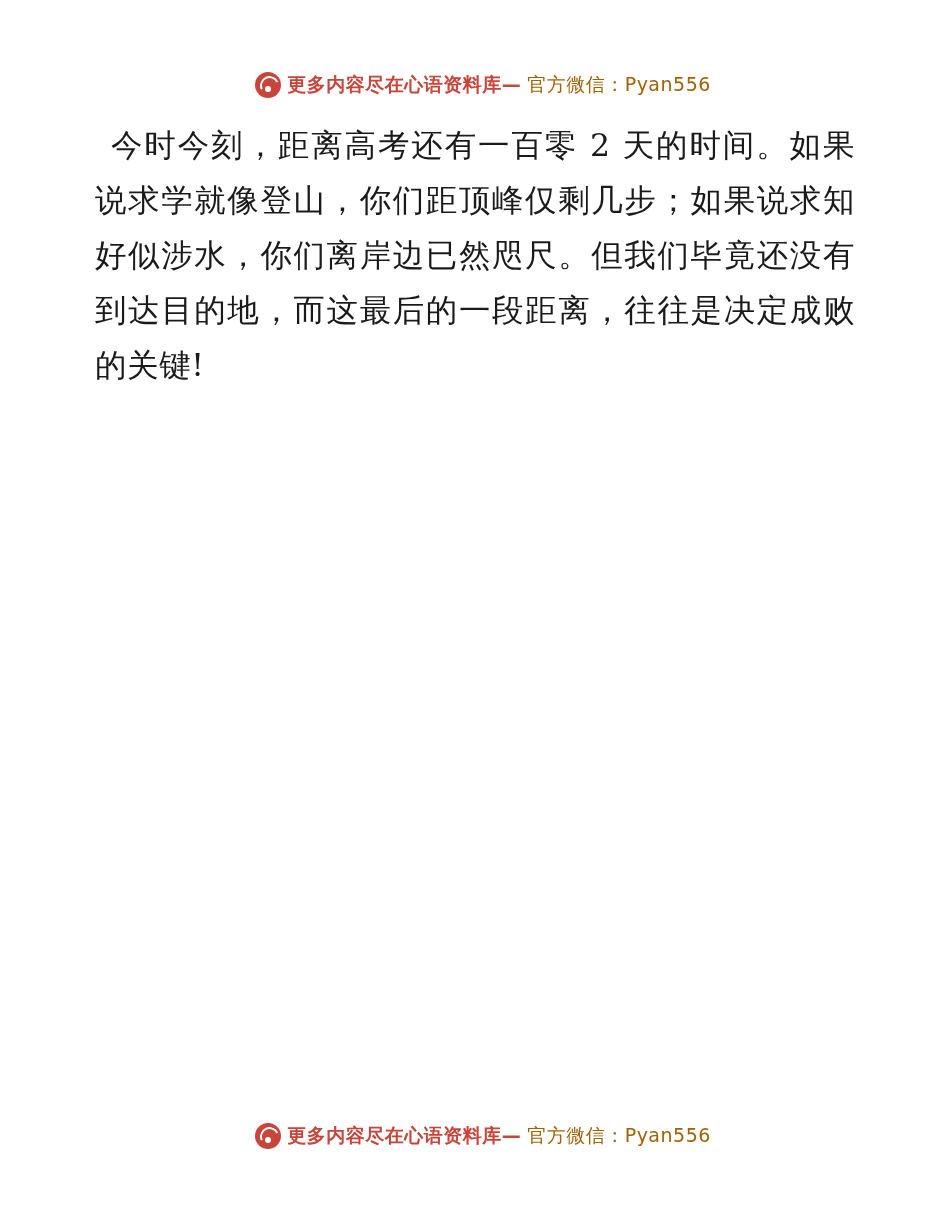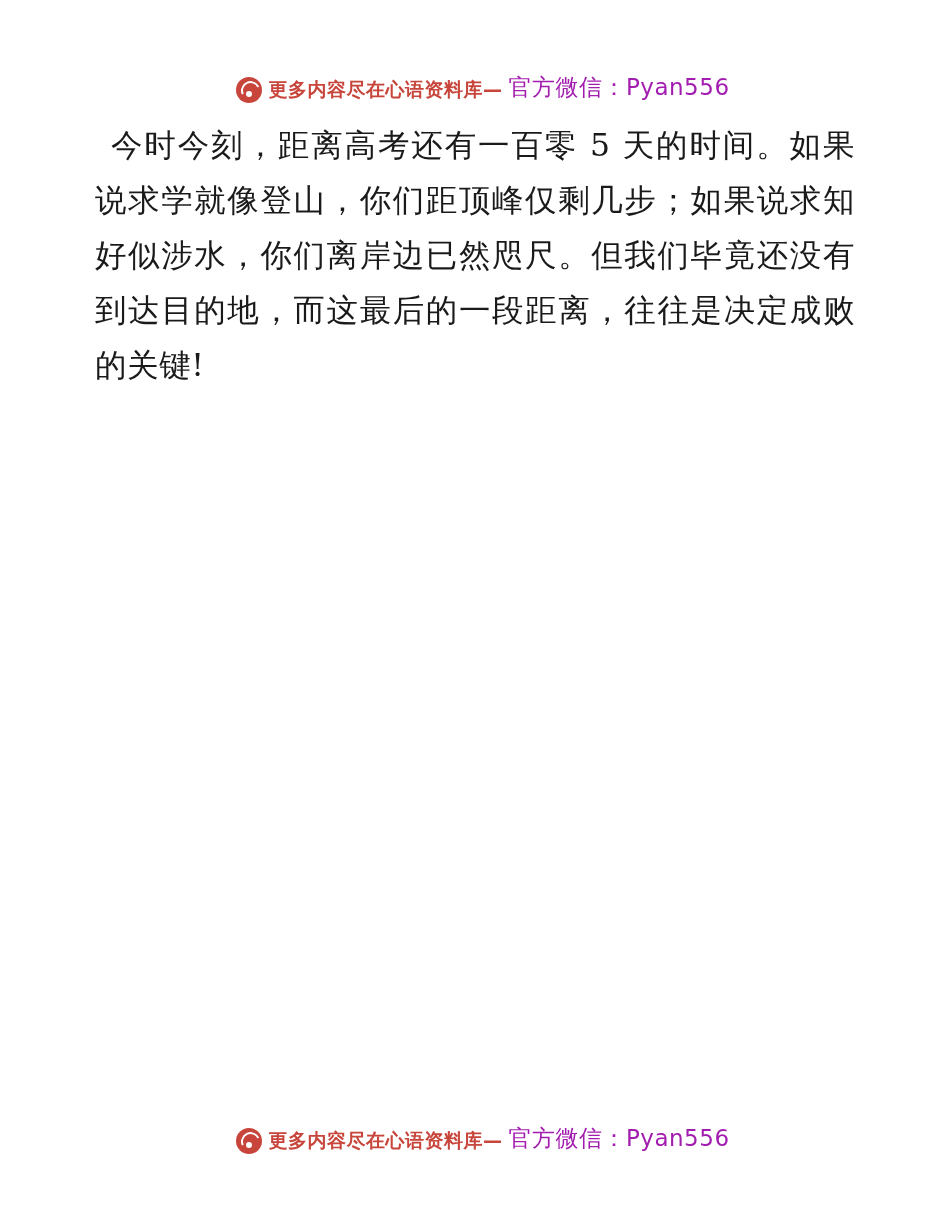--- a/index.html
+++ b/index.html
@@ -70,22 +70,22 @@
 
   .wm-text {
     font-family: "DejaVu Sans", "Liberation Sans", sans-serif;
     font-size: 19px;
     font-weight: bold;
     color: #c8453b;
     letter-spacing: 0.5px;
   }
   .wm-text2 {
     font-family: "DejaVu Sans", "Liberation Sans", sans-serif;
-    font-size: 23px;
-    color: #a21caf;
+    font-size: 19px;
+    color: #a16207;
     letter-spacing: 0.5px;
   }
 
   
   .doc-body {
     position: absolute;
     left: 95px;
     top: 118px;
     width: 760px;
   }
@@ -111,21 +111,21 @@
 
 <div class="page">
 
   <div class="watermark top">
     <span class="wm-logo"></span>
     <span class="wm-text">更多内容尽在心语资料库—</span>
     <span class="wm-text2">官方微信：Pyan556</span>
   </div>
 
   <div class="doc-body">
-    <p class="para indent">今时今刻，距离高考还有一百零 5 天的时间。如果说求学就像登山，你们距顶峰仅剩几步；如果说求知好似涉水，你们离岸边已然咫尺。但我们毕竟还没有到达目的地，而这最后的一段距离，往往是决定成败的关键!</p>
+    <p class="para indent">今时今刻，距离高考还有一百零 2 天的时间。如果说求学就像登山，你们距顶峰仅剩几步；如果说求知好似涉水，你们离岸边已然咫尺。但我们毕竟还没有到达目的地，而这最后的一段距离，往往是决定成败的关键!</p>
   </div>
 
   <div class="watermark bottom">
     <span class="wm-logo"></span>
     <span class="wm-text">更多内容尽在心语资料库—</span>
     <span class="wm-text2">官方微信：Pyan556</span>
   </div>
 
 </div>
 

